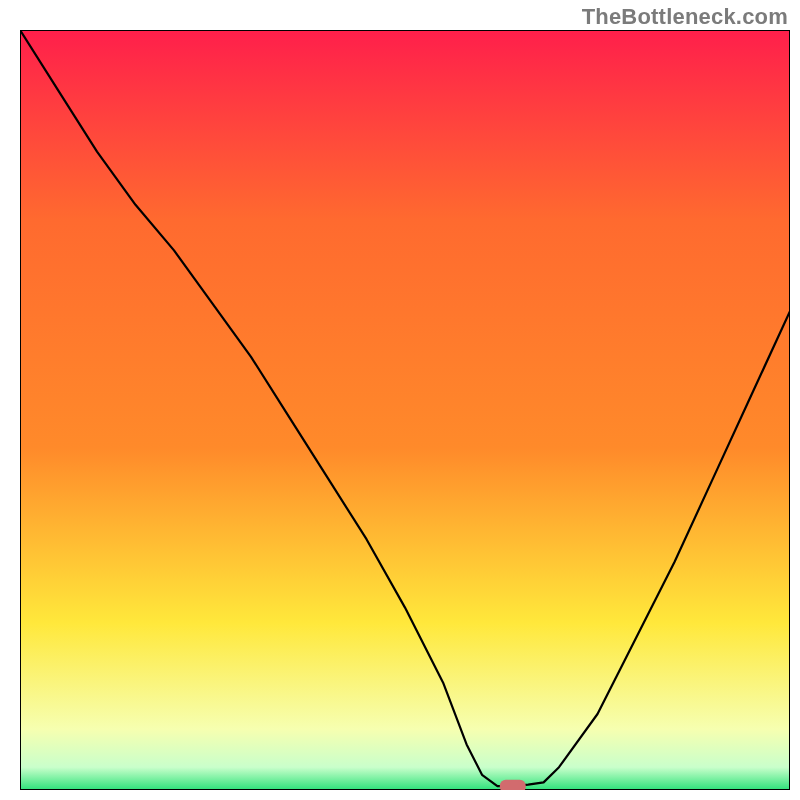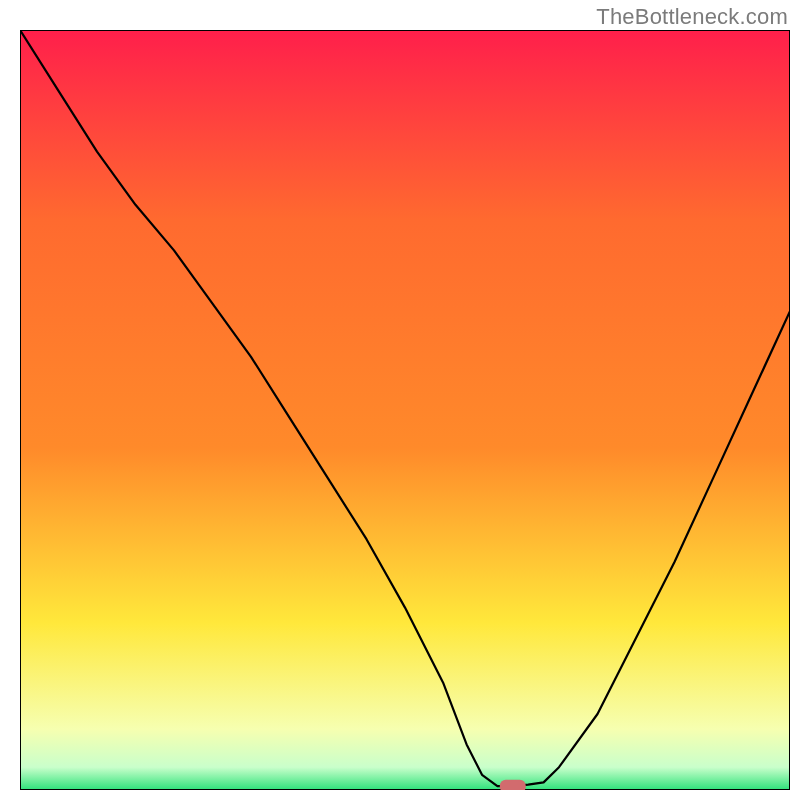--- a/index.html
+++ b/index.html
@@ -14,21 +14,21 @@
     position: relative;
     width: 800px;
     height: 800px;
     box-sizing: border-box;
   }
   .attribution {
     position: absolute;
     top: 4px;
     right: 12px;
     font-size: 22px;
-    font-weight: 400;
+    font-weight: 700;
     color: #7b7b7b;
     letter-spacing: 0.2px;
   }
   .plot-wrap {
     position: absolute;
     left: 20px;
     top: 30px;
     width: 770px;
     height: 760px;
   }

